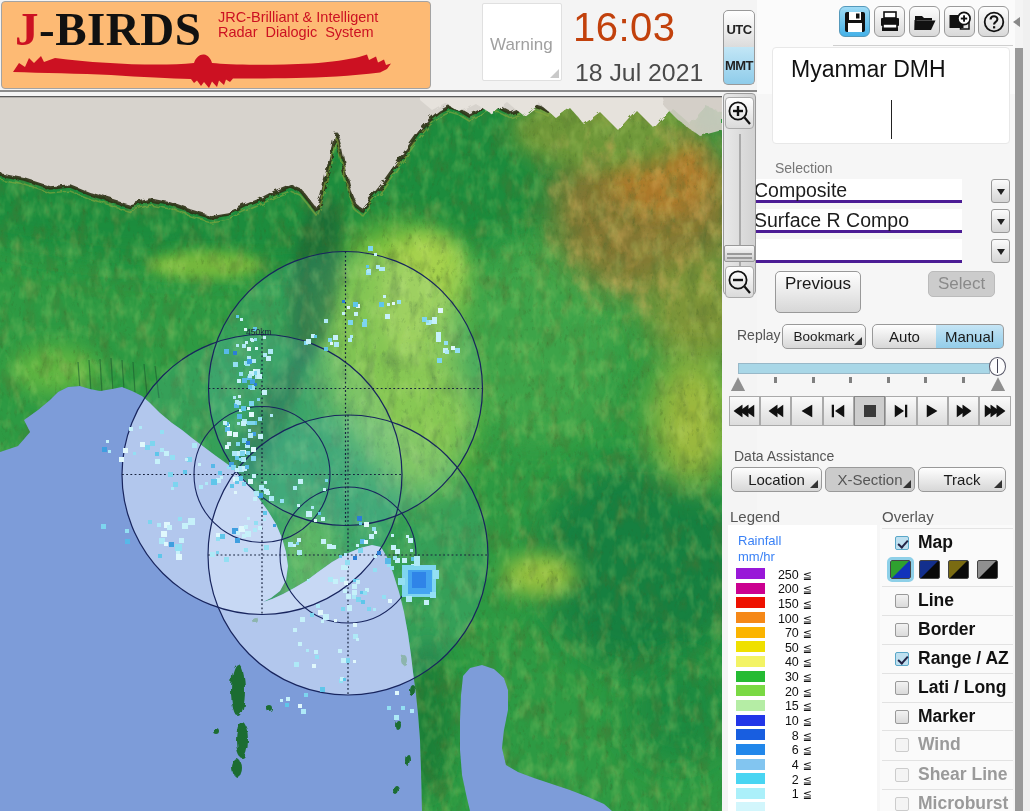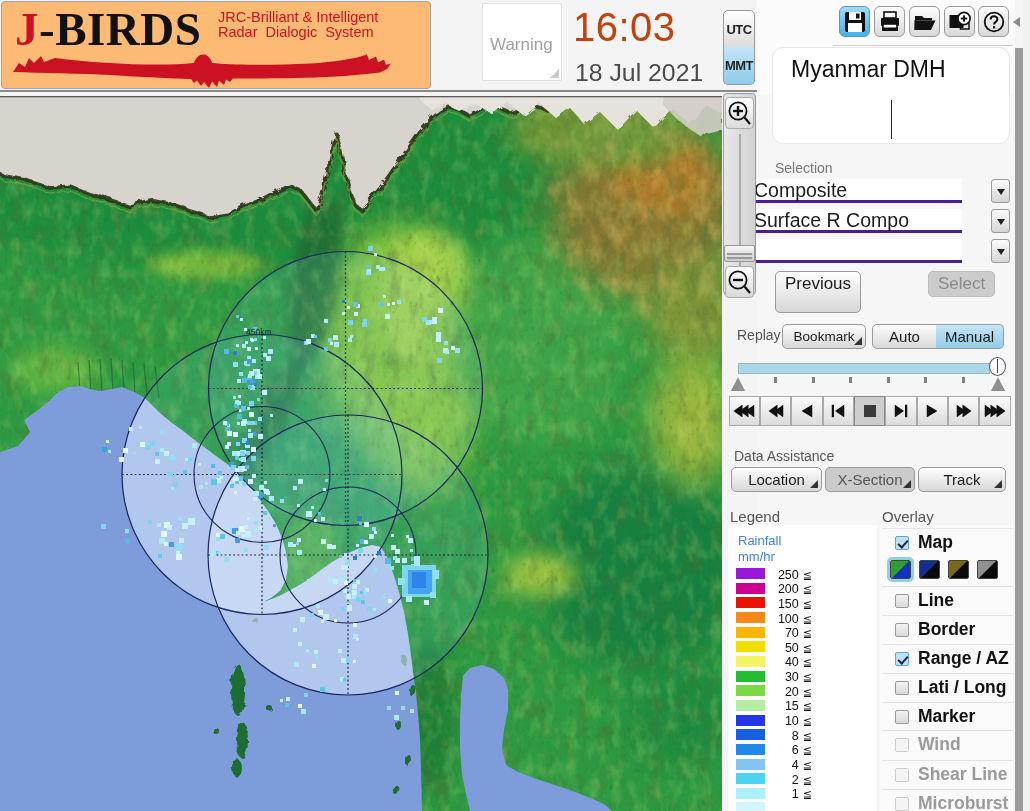--- a/index.html
+++ b/index.html
@@ -26,21 +26,21 @@
 .tool{position:absolute;top:6px;width:31px;height:31px;border:1px solid #9a9a9a;border-radius:6px;background:linear-gradient(#fdfdfd,#d9d9d9)}
 .tool svg{position:absolute;left:4px;top:4px}
 #tool1{left:839px;background:linear-gradient(#9fdcf6,#45b1e8);border-color:#5599bb}
 #tool2{left:874px}#tool3{left:909px}#tool4{left:944px}#tool5{left:978px}
 #toolsep{position:absolute;left:833px;top:45px;width:180px;height:1px;background:#cfcfcf}
 
 #panel{position:absolute;left:757px;top:0;width:258px;height:811px;background:#f6f6f6}
 #collbar{position:absolute;left:1015px;top:48px;width:8px;height:763px;background:#9a9a9a;border-radius:4px 0 0 0}
 #collarr{position:absolute;left:1013px;top:17px;width:0;height:0;border-top:5px solid transparent;border-bottom:5px solid transparent;border-right:7px solid #8a8a8a}
 #rightedge{position:absolute;left:1023px;top:0;width:7px;height:811px;background:#f0f0f0}
-#titlebox{position:absolute;left:772px;top:47px;width:238px;height:97px;background:#fff;border:1px solid #e8e8e8;border-radius:11px}
+#titlebox{position:absolute;left:772px;top:47px;width:238px;height:97px;background:#fff;border:1px solid #e8e8e8;border-radius:4px}
 #titlebox .t{position:absolute;left:18px;top:8px;font-size:23px;color:#111}
 #cursor{position:absolute;left:118px;top:52px;width:1px;height:39px;background:#222}
 #sellabel{position:absolute;left:775px;top:160px;color:#777;font-size:14px}
 .drop{position:absolute;left:744px;width:218px;height:24px;background:#fff;border-bottom:3px solid #4c1d95}
 .drop .dt{position:absolute;left:10px;top:0px;font-size:19.5px;color:#1c1c1c}
 .darr{position:absolute;left:991px;width:19px;height:24px;border:1px solid #999;border-radius:3px;background:linear-gradient(#fbfbfb,#d5d5d5)}
 .darr:after{content:"";position:absolute;left:4.5px;top:9px;border-left:4.5px solid transparent;border-right:4.5px solid transparent;border-top:6px solid #222}
 .btn{position:absolute;border:1px solid #999;border-radius:5px;background:linear-gradient(#fefefe,#d7d7d7);color:#1a1a1a;text-align:center}
 .btn.dis{background:#cccccc;border-color:#bbb;color:#8a8a8a}
 .btn.press{background:#cbcbcb;border-color:#999;color:#555}

